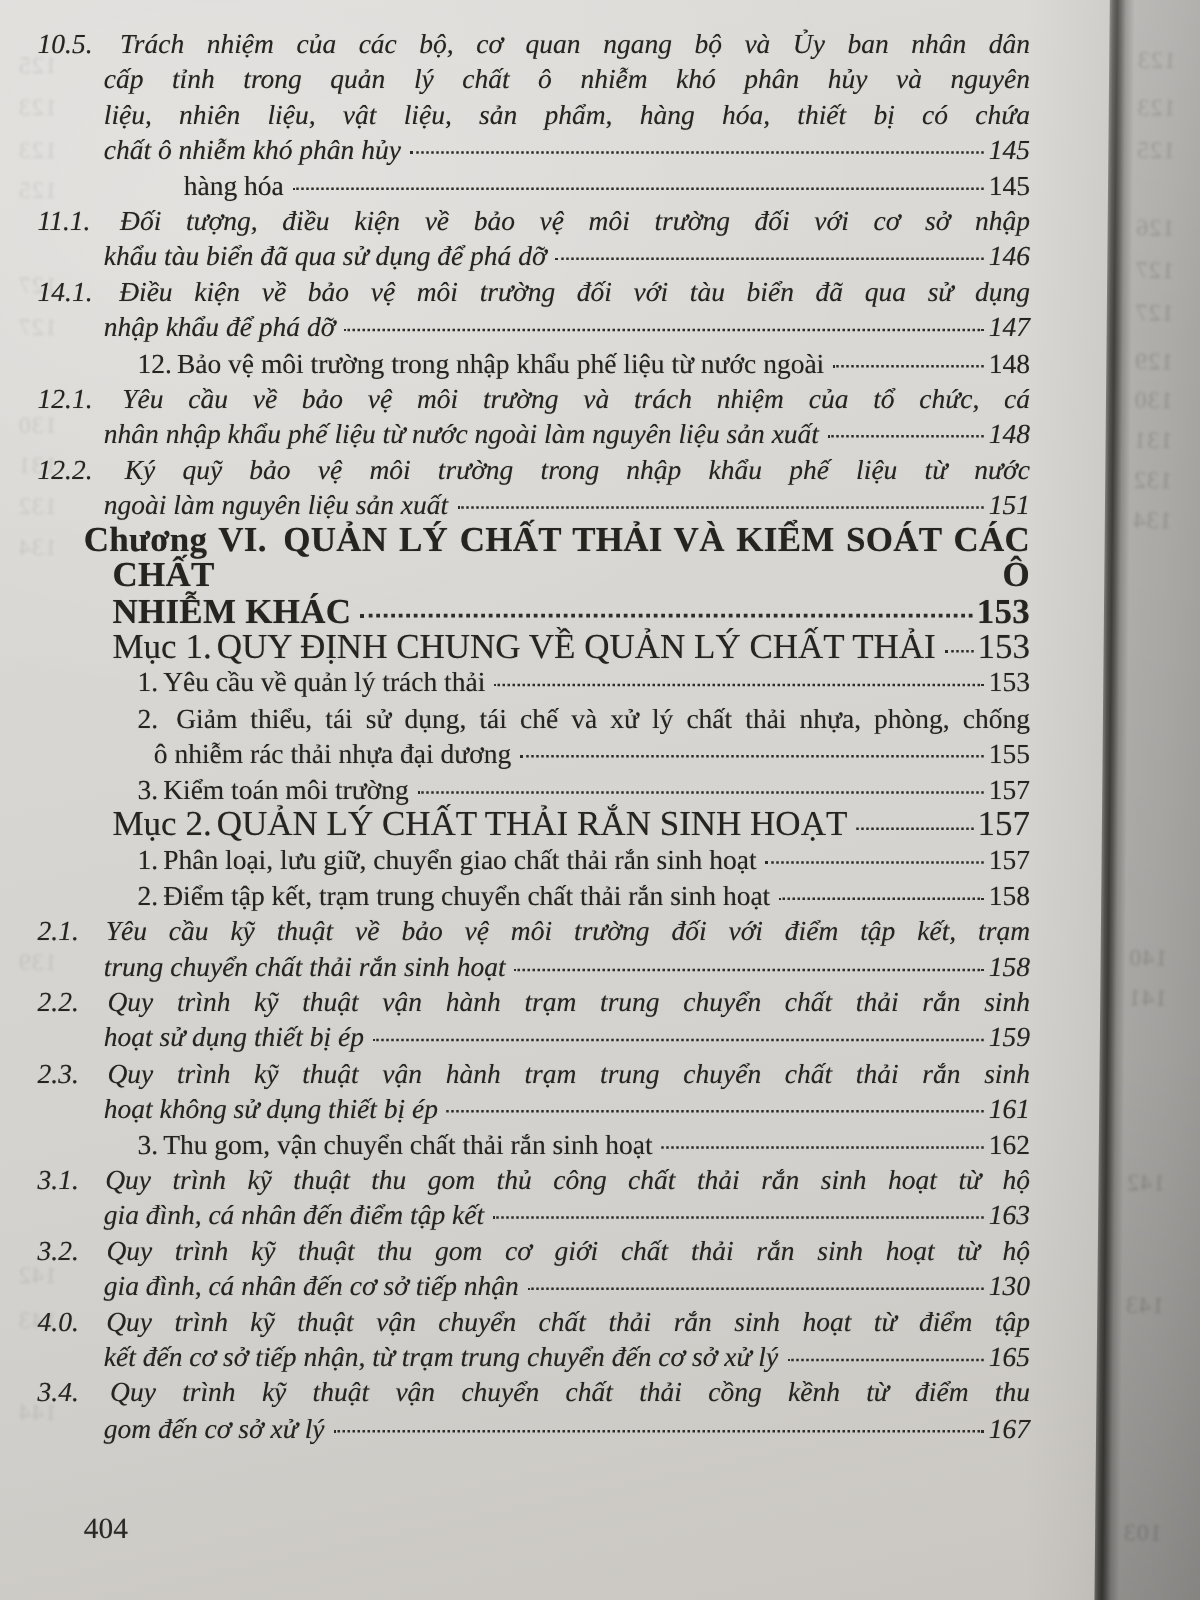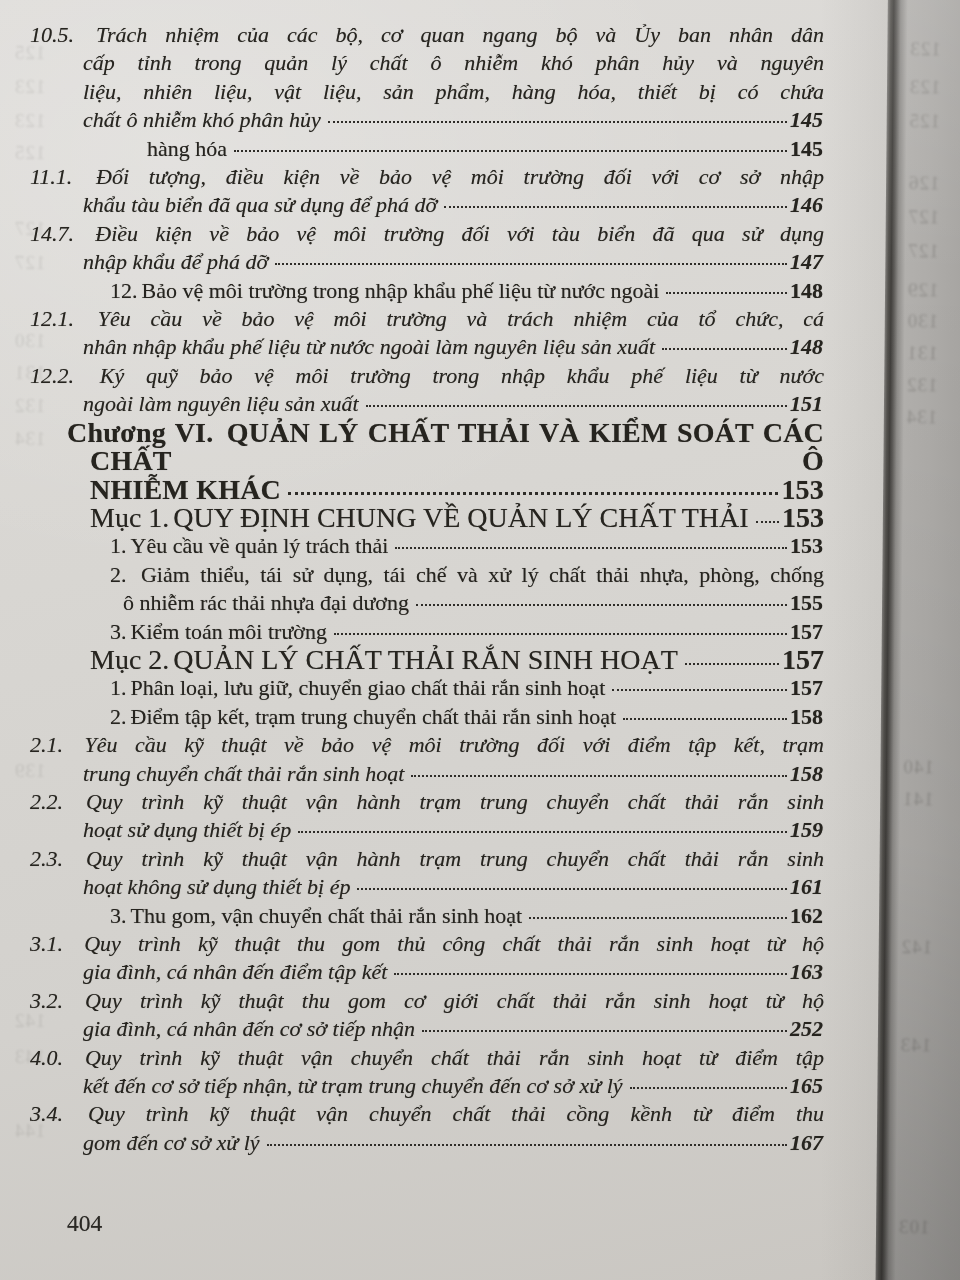--- a/index.html
+++ b/index.html
@@ -53,21 +53,21 @@
   .fill{text-align:justify;text-align-last:justify;}
   .eline.last{display:flex;align-items:baseline;text-align:left;}
   .txt{white-space:nowrap;}
   .num{padding-right:4px;}
   .leader{
     flex:1 1 auto;min-width:6px;height:0;
     border-bottom:2.6px dotted #2e2c28;
     margin:0 3px 0 7px;position:relative;top:-4px;
     align-self:baseline;
   }
-  .pg{white-space:nowrap;min-width:34px;font-weight:bold;}
+  .pg{white-space:nowrap;min-width:34px;text-align:right;}
   
   .t-sub{padding-left:83px;font-style:italic;}
   .t-sub .first{text-indent:-53px;}
   .t-item1{padding-left:123px;}
   .t-item1 .first{text-indent:-13px;}
   .t-item1 > .single{margin-left:-13px;}
   .t-item2{padding-left:147px;}
   .t-item2 .first{text-indent:-37px;}
   .t-item2 > .single{margin-left:-37px;}
   .t-chapter{padding-left:90px;font-weight:700;}
@@ -125,21 +125,21 @@
         </div>
         <div class="entry t-sub">
           <div class="eline fill first"><span class="num">11.1.</span> Đối tượng, điều kiện về bảo vệ môi trường đối với cơ sở nhập</div>
           <div class="eline last">
             <span class="txt">khẩu tàu biển đã qua sử dụng để phá dỡ</span>
             <span class="leader"></span>
             <span class="pg">146</span>
           </div>
         </div>
         <div class="entry t-sub">
-          <div class="eline fill first"><span class="num">14.7.</span> Điều kiện về bảo vệ môi trường đối với tàu biển đã qua sử dụng</div>
+          <div class="eline fill first"><span class="num">14.1.</span> Điều kiện về bảo vệ môi trường đối với tàu biển đã qua sử dụng</div>
           <div class="eline last">
             <span class="txt">nhập khẩu để phá dỡ</span>
             <span class="leader"></span>
             <span class="pg">147</span>
           </div>
         </div>
         <div class="entry t-item2">
           <div class="eline last single">
             <span class="num">12.</span>
             <span class="txt">Bảo vệ môi trường trong nhập khẩu phế liệu từ nước ngoài </span>
@@ -265,21 +265,21 @@
             <span class="txt">gia đình, cá nhân đến điểm tập kết </span>
             <span class="leader"></span>
             <span class="pg">163</span>
           </div>
         </div>
         <div class="entry t-sub">
           <div class="eline fill first"><span class="num">3.2.</span> Quy trình kỹ thuật thu gom cơ giới chất thải rắn sinh hoạt từ hộ</div>
           <div class="eline last">
             <span class="txt">gia đình, cá nhân đến cơ sở tiếp nhận </span>
             <span class="leader"></span>
-            <span class="pg">252</span>
+            <span class="pg">130</span>
           </div>
         </div>
         <div class="entry t-sub">
           <div class="eline fill first"><span class="num">4.0.</span> Quy trình kỹ thuật vận chuyển chất thải rắn sinh hoạt từ điểm tập</div>
           <div class="eline last">
             <span class="txt">kết đến cơ sở tiếp nhận, từ trạm trung chuyển đến cơ sở xử lý </span>
             <span class="leader"></span>
             <span class="pg">165</span>
           </div>
         </div>

